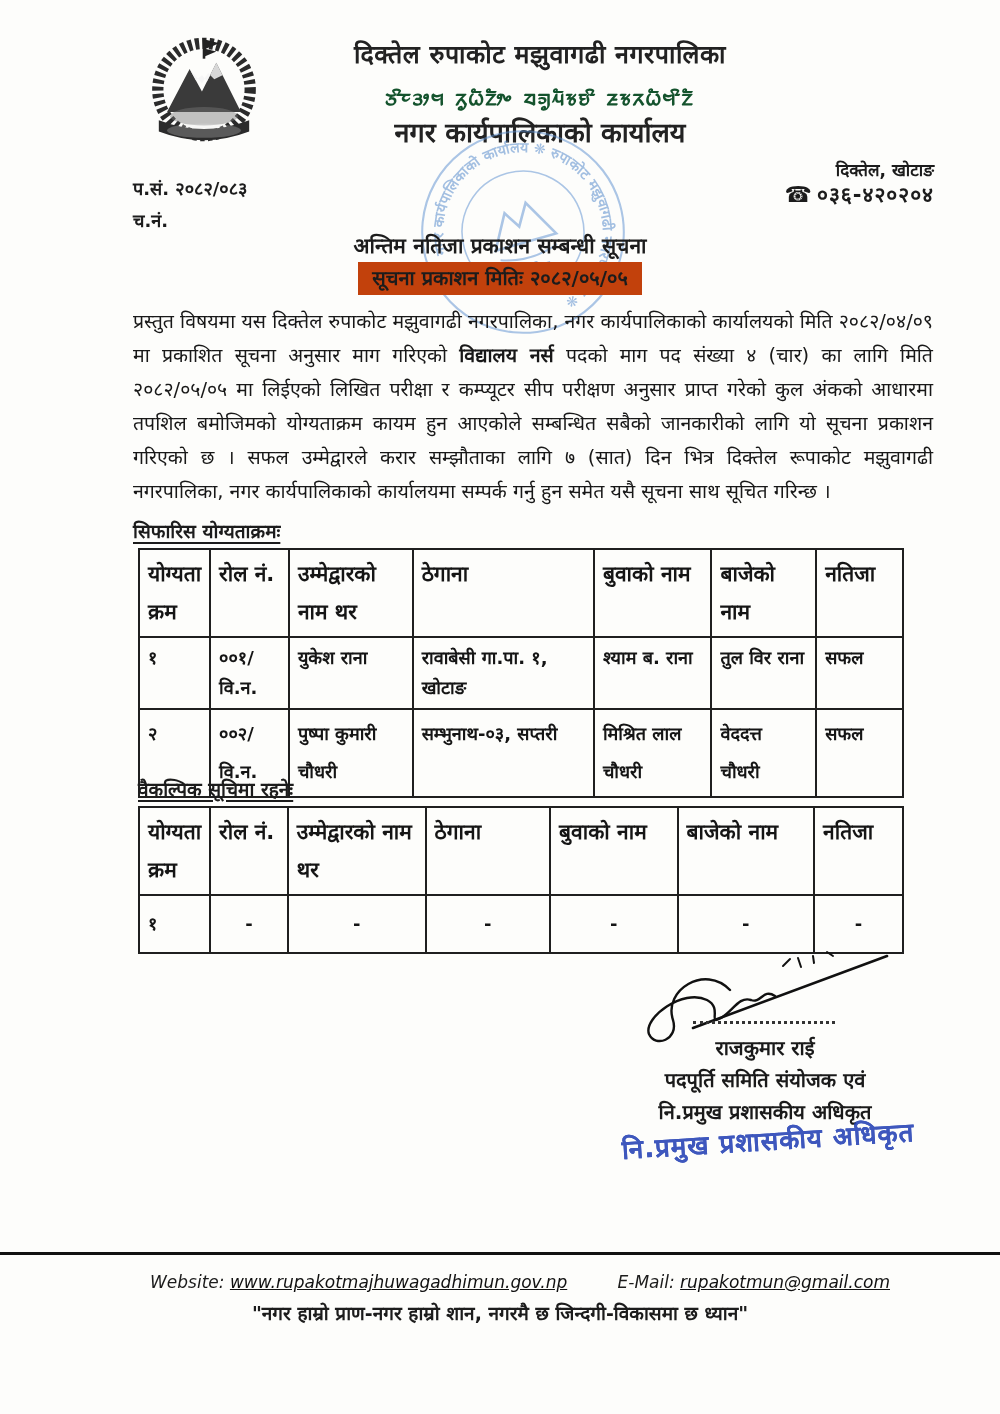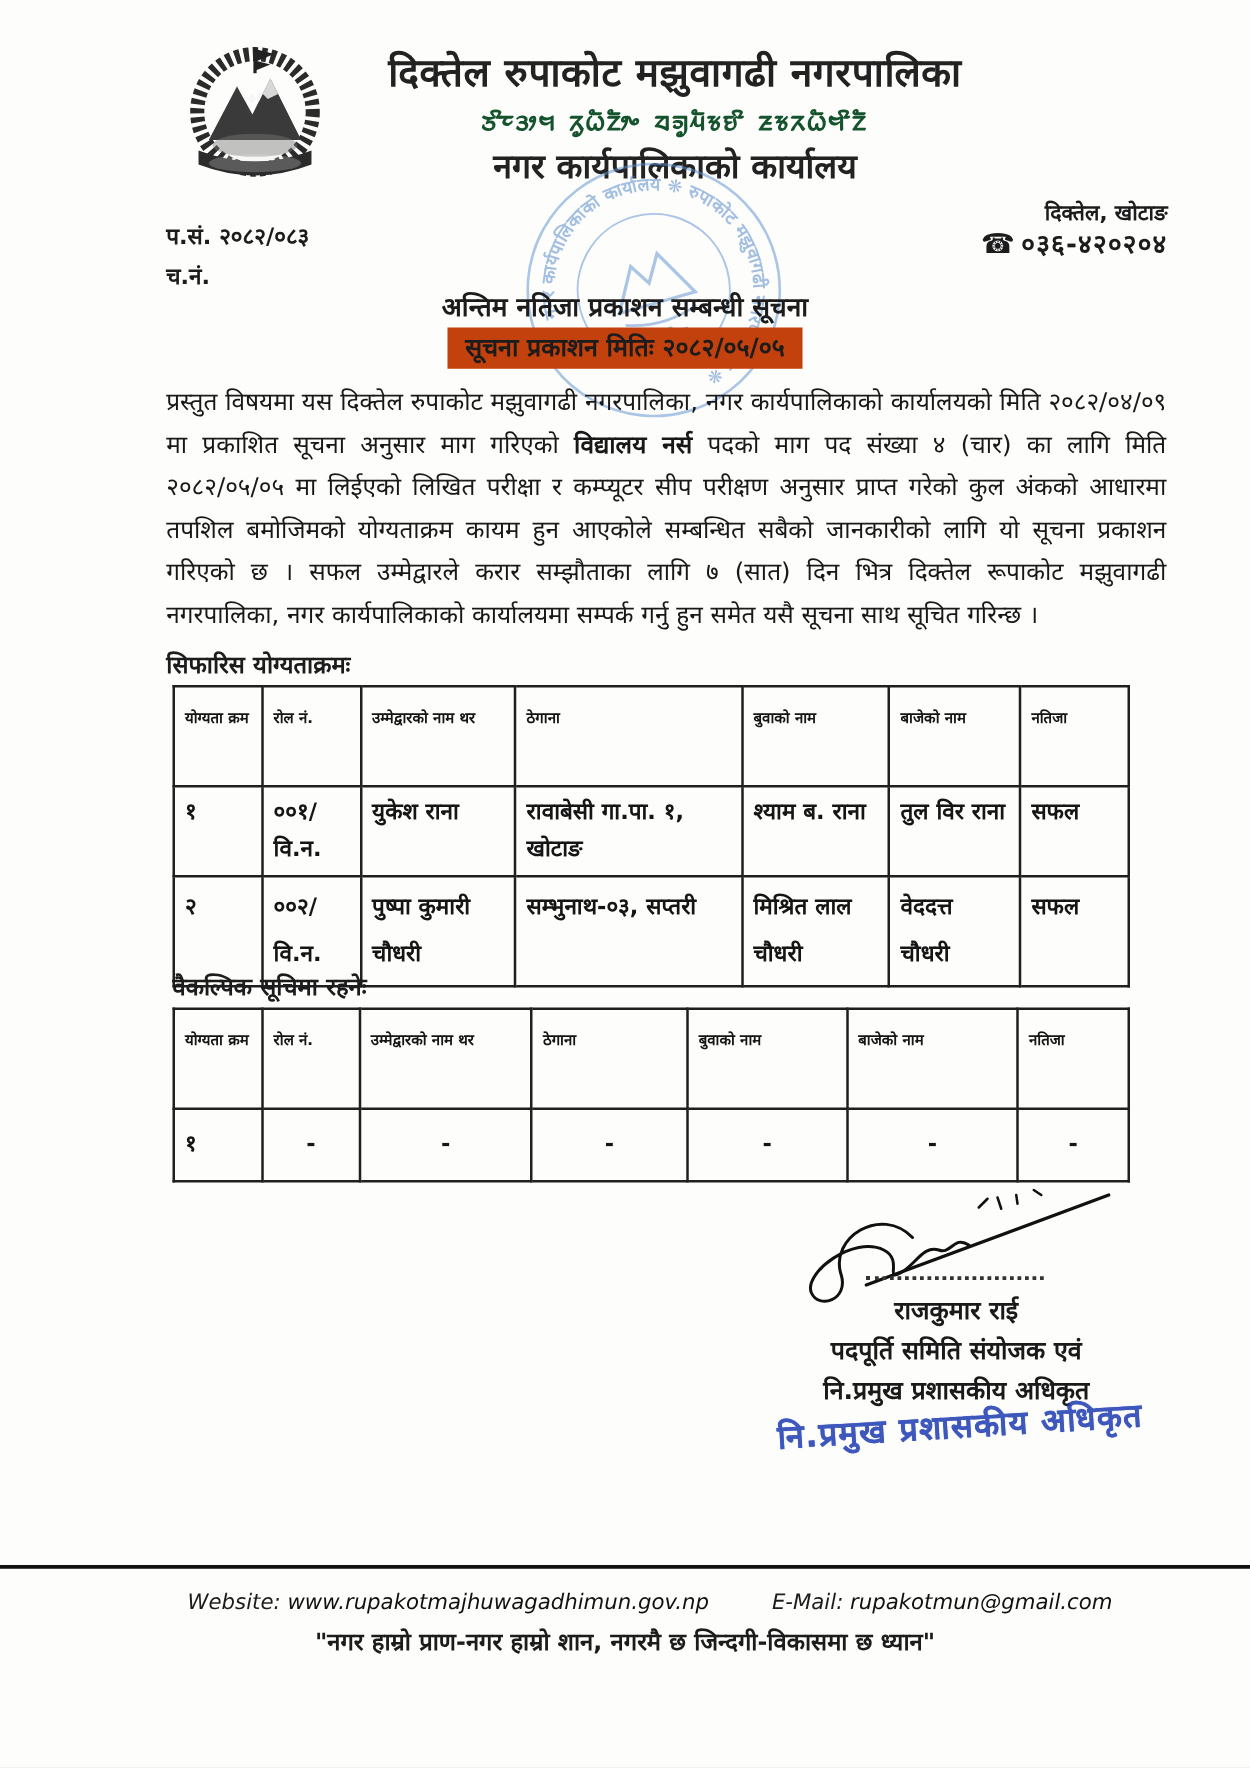--- a/index.html
+++ b/index.html
@@ -5,21 +5,21 @@
   * { margin:0; padding:0; box-sizing:border-box; }
   html,body { background:#e8e8e8; }
   .page {
     position:relative; width:1000px; height:1414px; margin:0 auto;
     background:#fdfdfb; color:#1c1c1c;
     font-family:"DejaVu Sans", sans-serif; overflow:hidden;
   }
   
   .logo { position:absolute; left:140px; top:32px; width:128px; height:115px; }
   .hdr-line1 { position:absolute; left:255px; top:36px; width:570px; text-align:center;
-    font-size:31px; font-weight:bold; color:#222; letter-spacing:0.5px; }
+    font-size:25px; font-weight:bold; color:#222; letter-spacing:0.5px; }
   .hdr-line2 { position:absolute; left:255px; top:84px; width:570px; text-align:center;
     font-size:23px; font-weight:bold; color:#14532d; letter-spacing:2px; }
   .hdr-line3 { position:absolute; left:255px; top:113px; width:570px; text-align:center;
     font-size:27px; font-weight:bold; color:#222; }
   .location  { position:absolute; right:66px; top:158px; font-size:17px; font-weight:bold; }
   .phone-row { position:absolute; right:66px; top:180px; font-size:21px; font-weight:bold; letter-spacing:1px; }
   .phone-row .ph-icon { font-size:22px; margin-right:4px; }
   .ref1 { position:absolute; left:133px; top:176px; font-size:18px; font-weight:bold; }
   .ref2 { position:absolute; left:133px; top:208px; font-size:18px; font-weight:bold; }
   
@@ -31,48 +31,48 @@
     text-decoration-thickness:2px; text-underline-offset:4px; }
   .subtitle { position:absolute; left:0; top:262px; width:1000px; text-align:center; }
   .subtitle span { display:inline-block; font-size:20px; font-weight:bold;
     background:#c2410c; padding:2px 14px 4px; }
   
   .body-par { position:absolute; left:133px; top:305px; width:800px;
     font-size:19.5px; line-height:34px; text-align:justify; color:#181818; }
   .body-par b { font-weight:bold; }
   
   .sec-head { position:absolute; font-size:19px; font-weight:bold; }
-  .sec-head span { text-decoration-thickness:2px; text-underline-offset:4px;margin-top:19px; }
+  .sec-head span { text-decoration:underline; text-decoration-thickness:2px; text-underline-offset:4px;margin-top:19px; }
   .sec1 { left:133px; top:518px; }
   .sec2 { left:138px; top:776px; }
   table.doc { position:absolute; left:138px; border-collapse:collapse; width:766px;
     font-size:18px; color:#151515; }
   .t1 { top:548px; }
   .t2 { top:806px; }
   table.doc th, table.doc td { border:2px solid #1f1f1f; padding:5px 8px;
     text-align:left; vertical-align:top; font-weight:bold; }
-  table.doc th { height:80px; line-height:38px; font-size:12px; }
+  table.doc th { height:80px; line-height:38px; font-size:21px; }
   .t1 tr.r1 td { height:48px; line-height:30px; }
   .t1 tr.r2 td { height:74px; line-height:38px; }
   .t2 tr.r1 td { height:58px; line-height:30px; vertical-align:middle; }
   .t2 tr.r1 td.dash { text-align:center; }
   
   .sig-svg { position:absolute; left:635px; top:948px; width:260px; height:100px; }
   .dotline { position:absolute; left:693px; top:1000px; width:142px; height:24px;
     border-bottom:3px dotted #333; }
   .sig-block { position:absolute; left:615px; top:1032px; width:300px; text-align:center;
     font-size:20px; font-weight:bold; line-height:32px; color:#1a1a1a; }
   .stamp-text { position:absolute; left:618px; top:1122px; width:300px; text-align:center;
     font-size:26px; font-weight:bold; color:#2441b5; transform:rotate(-3.5deg);
     letter-spacing:1px; opacity:0.88; text-shadow:0 0 0.6px #2441b5; }
   
   .rule { position:absolute; left:0; top:1252px; width:1000px; height:3px; background:#111; }
   .website { position:absolute; left:150px; top:1272px; font-size:17px; font-style:italic; }
   .email   { position:absolute; right:110px; top:1272px; font-size:17px; font-style:italic; }
-  .website a, .email a { color:#111; cursor:pointer;margin-top:43px; }
+  .website a, .email a { color:#111; text-decoration:underline; cursor:pointer;margin-top:43px; }
   .slogan { position:absolute; left:0; top:1300px; width:1000px; text-align:center;
     font-size:19px; font-weight:bold; }
 </style>
 </head>
 <body>
 
 <div class="page">
 
   <svg class="logo" viewBox="0 0 120 112">
     <circle cx="60" cy="56" r="45" fill="none" stroke="#2b2b2b" stroke-width="11" stroke-dasharray="4 3"></circle>

